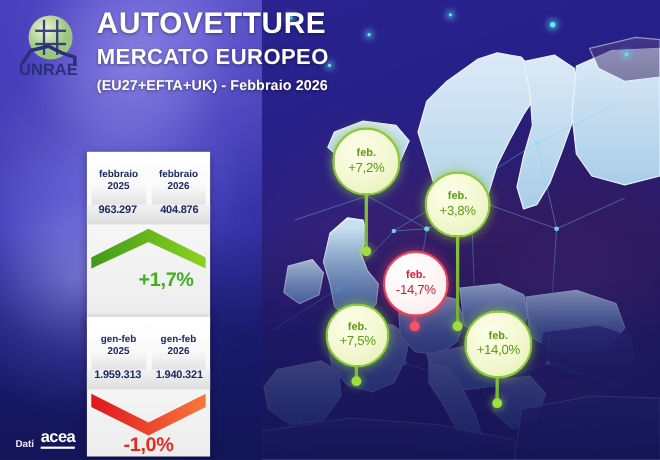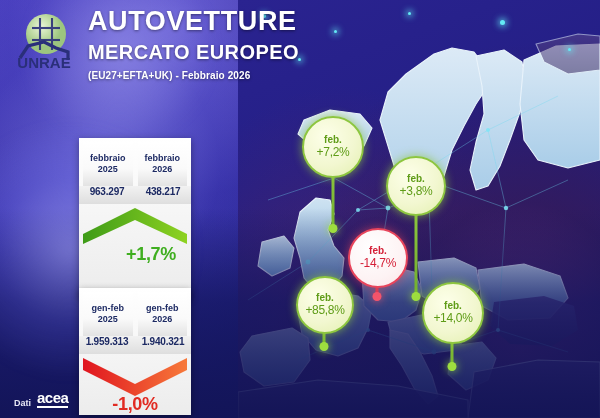--- a/index.html
+++ b/index.html
@@ -35,21 +35,21 @@
   .map-svg{position:absolute;inset:0;}
   .dot{position:absolute;border-radius:50%;background:#63e9f5;box-shadow:0 0 6px 2px rgba(99,233,245,.7);}
 
   
   .logo{position:absolute;left:6px;top:8px;width:76px;height:66px;}
   .titles{position:absolute;left:88px;top:8px;}
   .t1{font-size:27px;font-weight:bold;color:#ffffff;letter-spacing:.6px;line-height:1;
       text-shadow:0 1px 3px rgba(0,0,0,.45);}
   .t2{font-size:20px;font-weight:bold;color:#ffffff;letter-spacing:.4px;line-height:1;margin-top:7px;
       text-shadow:0 1px 3px rgba(0,0,0,.45);}
-  .t3{font-size:10px;font-weight:bold;color:#ffffff;letter-spacing:.1px;line-height:1;margin-top:9px;
+  .t3{font-size:13px;font-weight:bold;color:#ffffff;letter-spacing:.1px;line-height:1;margin-top:9px;
       text-shadow:0 1px 3px rgba(0,0,0,.45);}
 
   
   .panel{position:absolute;left:79px;width:112px;
     background:linear-gradient(180deg,#ffffff 0%,#f4f4f4 55%,#ececec 100%);
     box-shadow:0 2px 7px rgba(0,0,0,.38);}
   #panel-feb{top:138px;height:160px;}
   #panel-genfeb{top:288px;height:127px;}
   .p-head{display:flex;height:48px;padding:4px 4px 0 4px;box-sizing:border-box;gap:5px;}
   .p-col{flex:1;background:linear-gradient(180deg,#ffffff 0%,#fafafa 60%,#e3e3e3 100%);
@@ -217,21 +217,21 @@
         <span>febbraio</span>
         <span>2025</span>
       </div>
       <div class="p-col">
         <span>febbraio</span>
         <span>2026</span>
       </div>
     </div>
     <div class="p-vals">
       <div class="p-val">963.297</div>
-      <div class="p-val">438.217</div>
+      <div class="p-val">404.876</div>
     </div>
     <div class="chev-box">
       <svg viewBox="0 0 112 44" width="112" height="44" preserveAspectRatio="none">
         <defs>
             <linearGradient id="gup" x1="0" y1="0" x2="1" y2="0">
           <stop offset="0%" stop-color="#3e9b18"></stop>
               <stop offset="100%" stop-color="#8ed221"></stop>
         </linearGradient>
           </defs>
         <path d="M4 30 L56 4 L108 30 L108 40 L56 16 L4 40 Z" fill="url(#gup)"></path>
@@ -294,21 +294,21 @@
       <span class="m-lab">feb.</span>
       <span class="m-val">-14,7%</span>
     </div>
   </div>
 
   <div class="marker m-green" style="left:296px;top:276px;width:56px;height:72px;">
     <div class="m-stem" style="top:48px;height:24px;"></div>
     <div class="m-bulb" style="top:66px;"></div>
     <div class="m-circle" style="left:0;top:0;width:54px;height:54px;">
       <span class="m-lab">feb.</span>
-      <span class="m-val">+85,8%</span>
+      <span class="m-val">+7,5%</span>
     </div>
   </div>
 
   <div class="marker m-green" style="left:422px;top:282px;width:60px;height:86px;">
     <div class="m-stem" style="top:52px;height:34px;"></div>
     <div class="m-bulb" style="top:80px;"></div>
     <div class="m-circle" style="left:0;top:0;width:58px;height:58px;">
       <span class="m-lab">feb.</span>
       <span class="m-val">+14,0%</span>
     </div>

